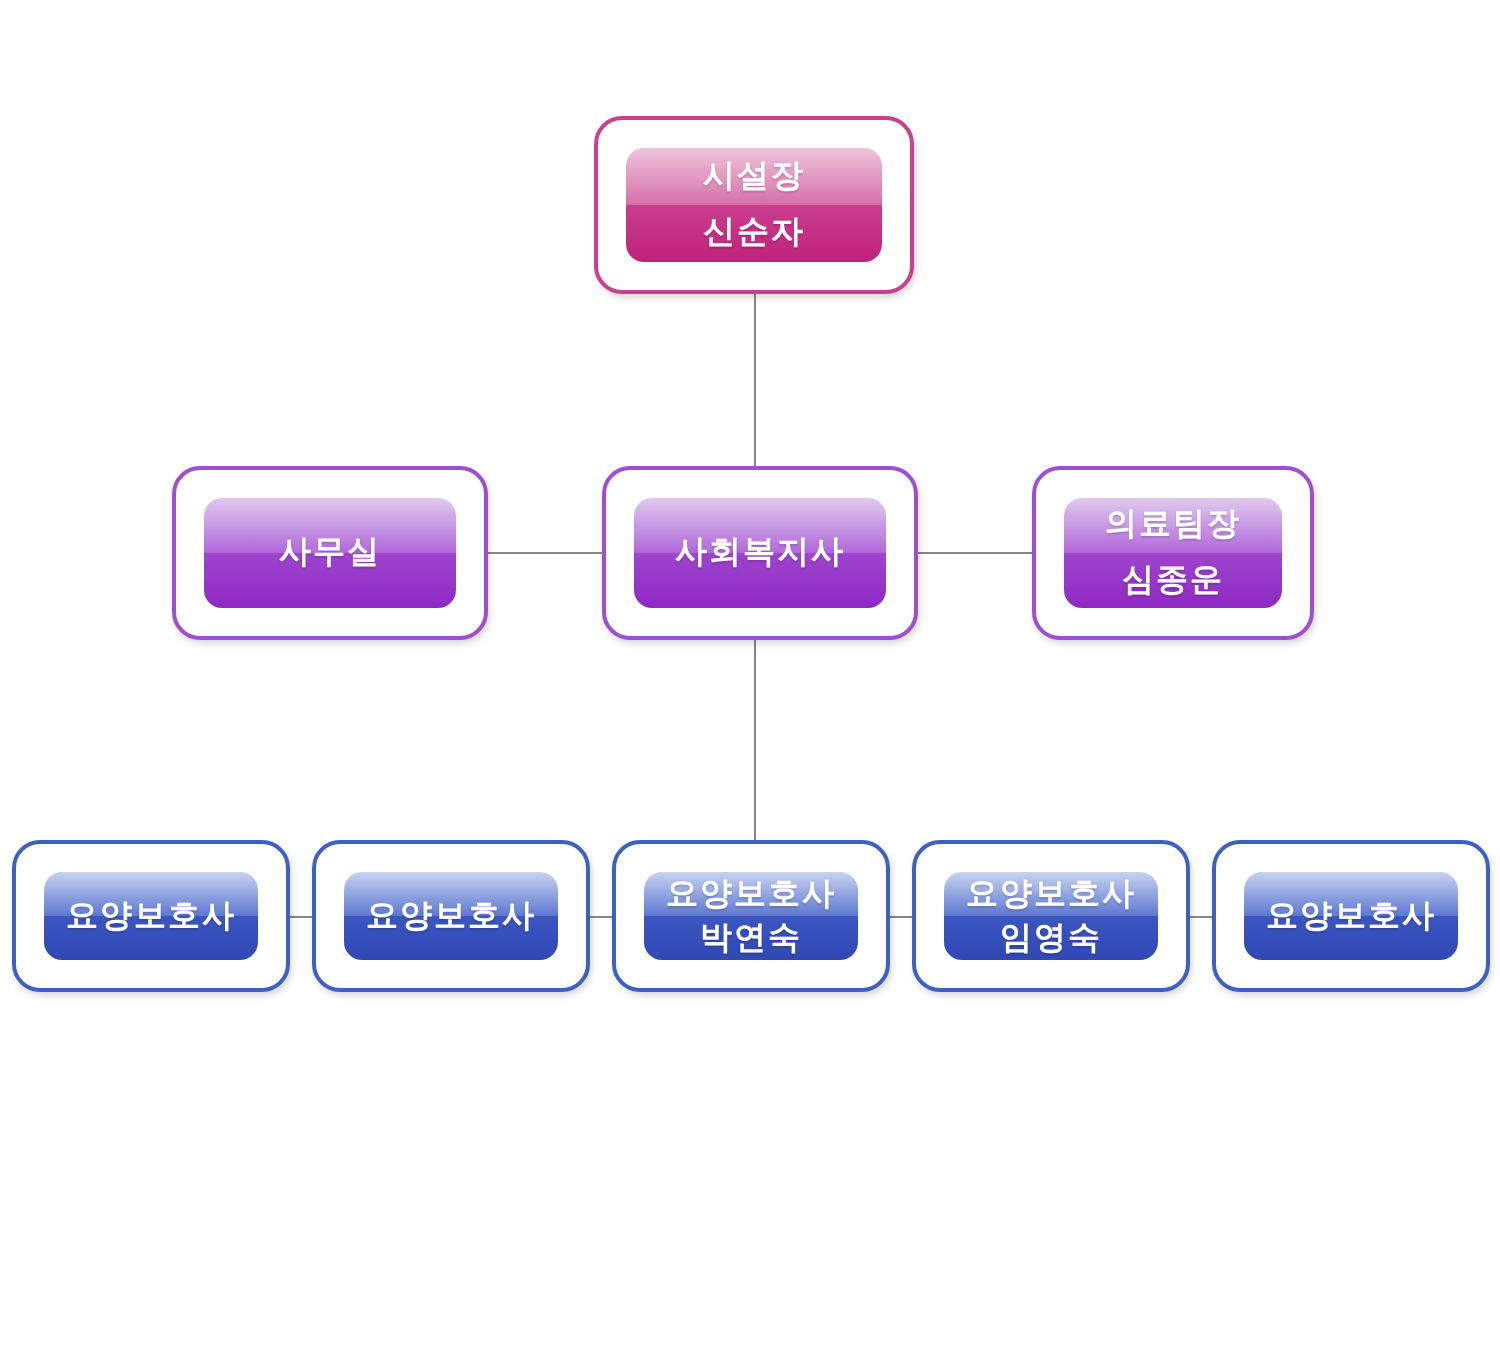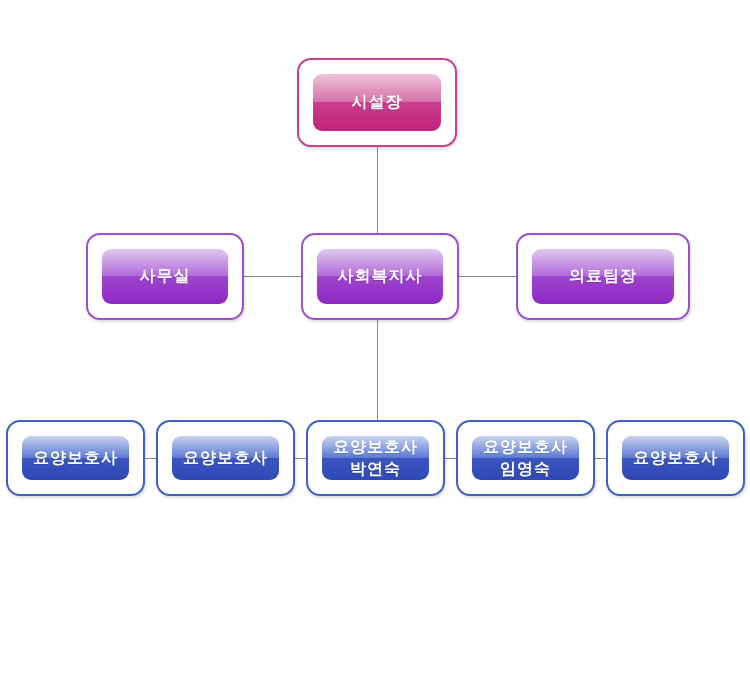--- a/index.html
+++ b/index.html
@@ -61,21 +61,21 @@
     text-align: center;
   }
   .connector {
     position: absolute;
     background: #888888;
   }
   
   #node-root  { left: 297px; top: 58px;  width: 160px; height: 89px; }
   #node-mid1  { left: 86px;  top: 233px; width: 158px; height: 87px; }
   #node-mid2  { left: 301px; top: 233px; width: 158px; height: 87px; }
-  #node-mid3  { left: 516px; top: 233px; width: 174px; height: 87px; }
+  #node-mid3  { left: 516px; top: 233px; width: 141px; height: 87px; }
   #node-b1    { left: 6px;   top: 420px; width: 139px; height: 76px; }
   #node-b2    { left: 156px; top: 420px; width: 139px; height: 76px; }
   #node-b3    { left: 306px; top: 420px; width: 139px; height: 76px; }
   #node-b4    { left: 456px; top: 420px; width: 139px; height: 76px; }
   #node-b5    { left: 606px; top: 420px; width: 139px; height: 76px; }
   
   #conn-v-top       { left: 377px; top: 147px; width: 1px;  height: 86px; }
   #conn-v-mid       { left: 377px; top: 320px; width: 1px;  height: 100px; }
   #conn-h-mid-left  { left: 244px; top: 276px; width: 57px; height: 1px; }
   #conn-h-mid-right { left: 459px; top: 276px; width: 57px; height: 1px; }
@@ -94,36 +94,38 @@
   <div class="connector" id="conn-h-mid-left"></div>
   <div class="connector" id="conn-h-mid-right"></div>
   <div class="connector" id="conn-h-b1"></div>
   <div class="connector" id="conn-h-b2"></div>
   <div class="connector" id="conn-h-b3"></div>
   <div class="connector" id="conn-h-b4"></div>
 
   <div class="node pink" id="node-root">
     <div class="node-inner">
       <div class="node-title">시설장</div>
+      <div class="node-name">신순자</div>
     </div>
   </div>
 
   <div class="node purple" id="node-mid1">
     <div class="node-inner">
       <div class="node-title">사무실</div>
     </div>
   </div>
   <div class="node purple" id="node-mid2">
     <div class="node-inner">
       <div class="node-title">사회복지사</div>
     </div>
   </div>
   <div class="node purple" id="node-mid3">
     <div class="node-inner">
       <div class="node-title">의료팀장</div>
+      <div class="node-name">심종운</div>
     </div>
   </div>
 
   <div class="node blue" id="node-b1">
     <div class="node-inner">
       <div class="node-title">요양보호사</div>
     </div>
   </div>
   <div class="node blue" id="node-b2">
     <div class="node-inner">

